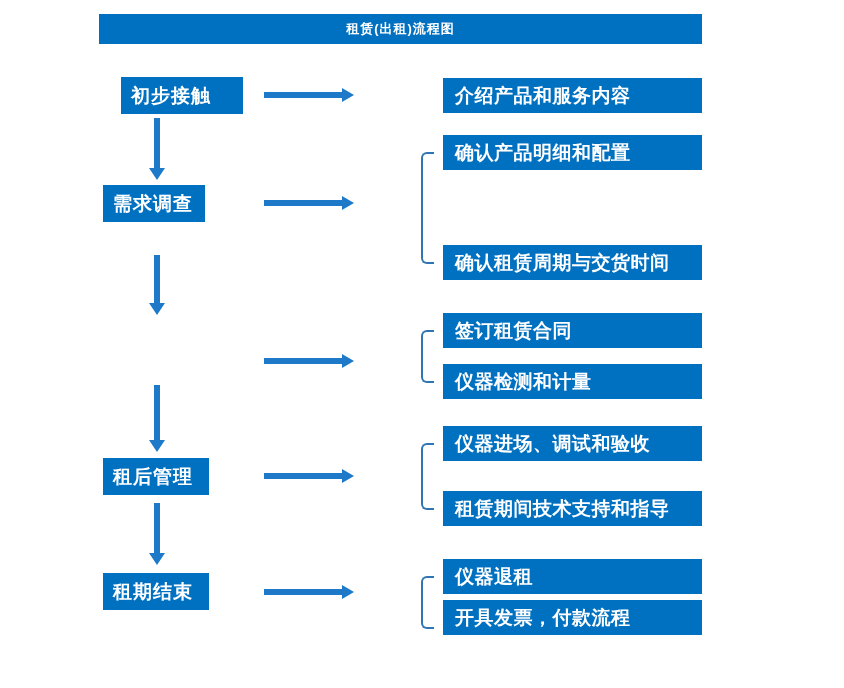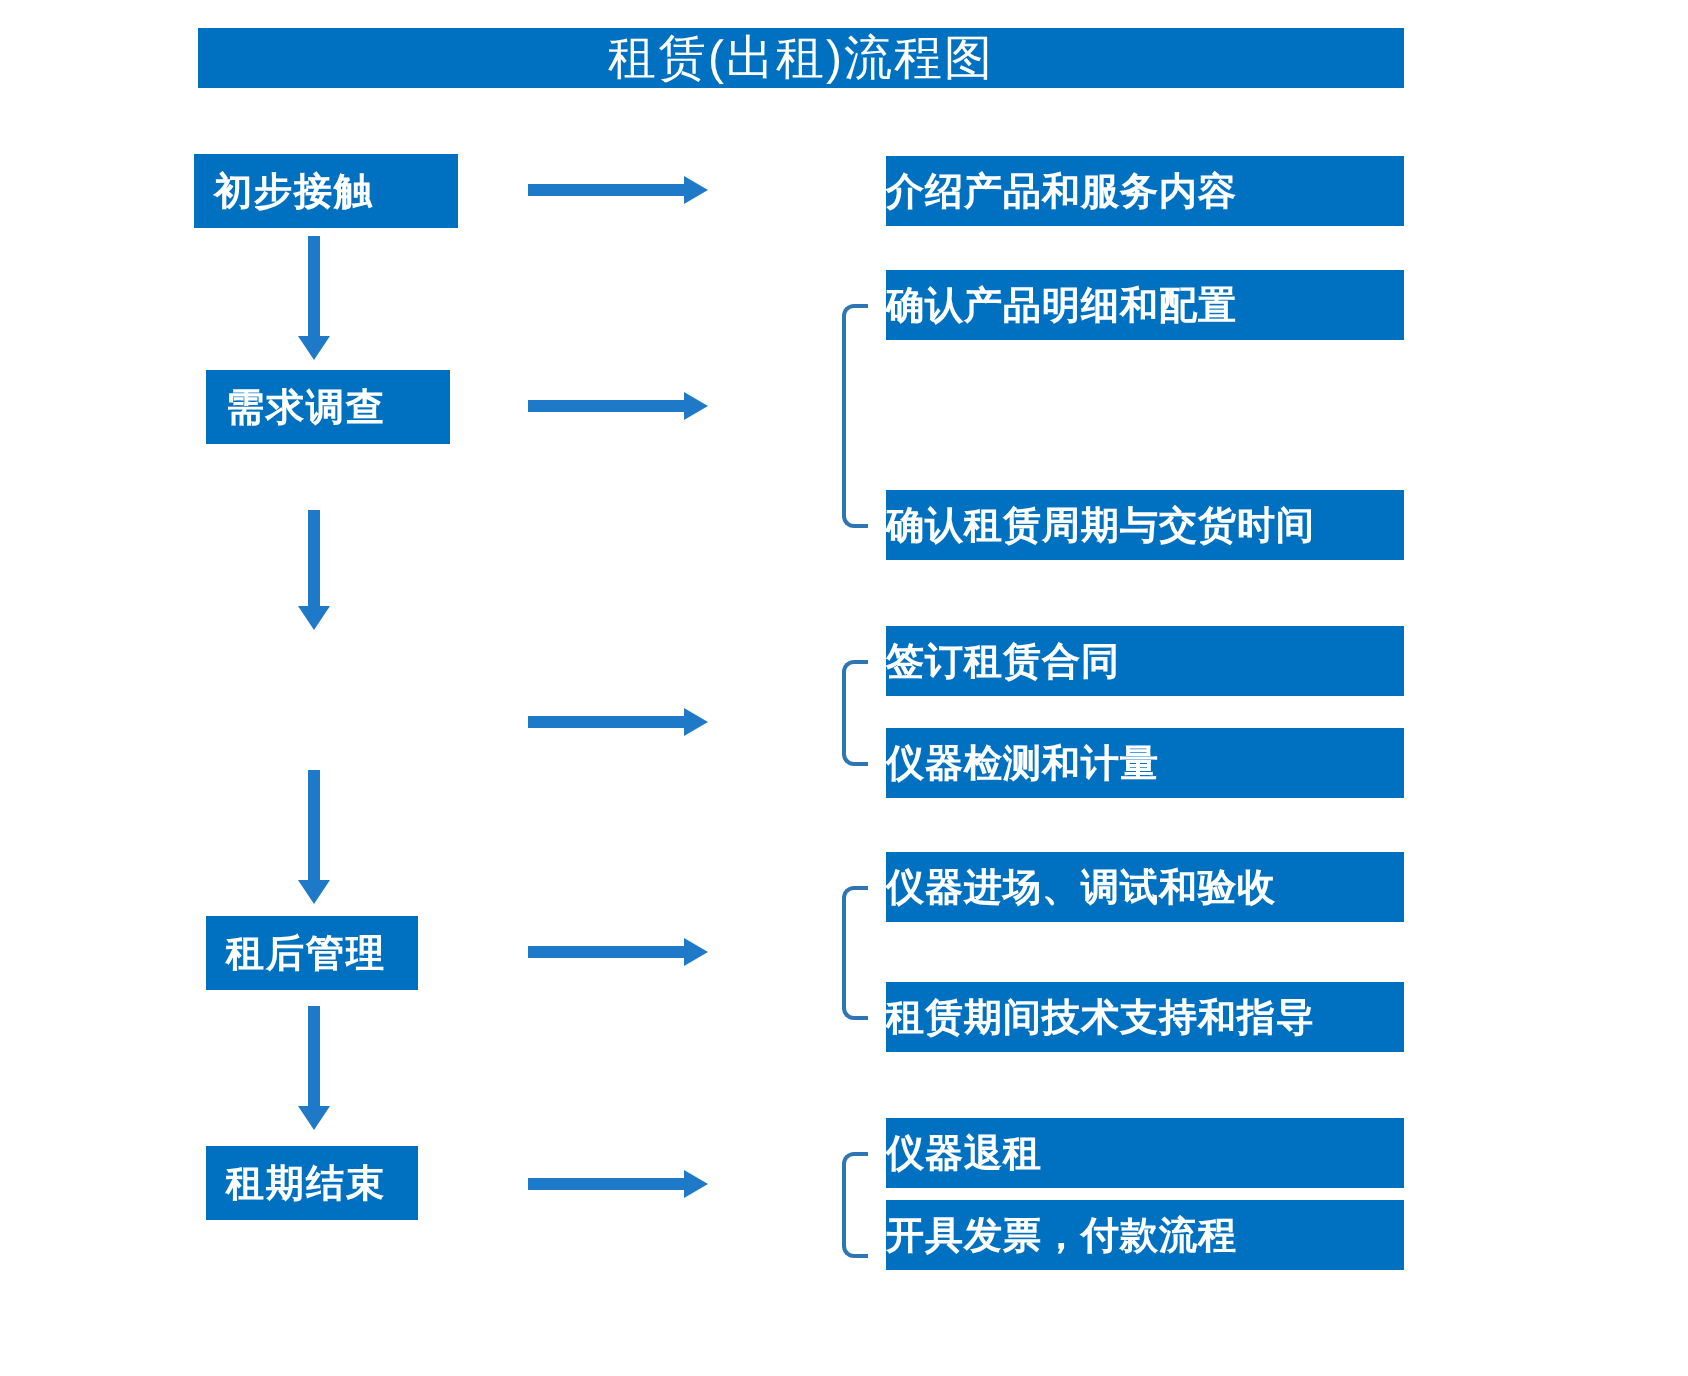--- a/index.html
+++ b/index.html
@@ -8,47 +8,47 @@
     width:844px;height:688px;
     background:#ffffff;
     font-family:"Liberation Sans",sans-serif;
     overflow:hidden;
   }
   
   .title-bar{
     position:absolute;left:99px;top:14px;width:603px;height:30px;
     background:var(--box,#0070C0);
     color:var(--text,#ffffff);
-    font-size:24px;font-weight:normal;
+    font-size:13px;font-weight:bold;
     display:flex;align-items:center;justify-content:center;
     letter-spacing:1px;
   }
   
   .step-box{
     position:absolute;height:37px;
     background:var(--box,#0070C0);
     color:var(--text,#ffffff);
     font-size:19px;font-weight:bold;
     display:flex;align-items:center;
     padding-left:10px;box-sizing:border-box;
     letter-spacing:1px;
   }
-  .s1{left:97px;top:77px;width:132px}
-  .s2{left:103px;top:185px;width:122px}
+  .s1{left:121px;top:77px;width:122px}
+  .s2{left:103px;top:185px;width:102px}
   .s3{left:103px;top:343px;width:106px}
   .s4{left:103px;top:458px;width:106px}
   .s5{left:103px;top:573px;width:106px}
   
   .detail-box{
     position:absolute;left:443px;width:259px;height:35px;
     background:var(--box,#0070C0);
     color:var(--text,#ffffff);
     font-size:19px;font-weight:bold;
     display:flex;align-items:center;
-    padding-left:0;box-sizing:border-box;
+    padding-left:12px;box-sizing:border-box;
     letter-spacing:0.5px;
   }
   .d1{top:78px}.d2{top:135px}.d3{top:186px}.d4{top:245px}.d5{top:313px}
   .d6{top:364px}.d7{top:426px}.d8{top:491px}.d9{top:559px}.d10{top:600px}
   
   .h-arrow{position:absolute;left:264px;width:90px;height:14px}
   .h-arrow .shaft{position:absolute;left:0;top:4px;width:79px;height:6px;background:var(--arrow,#1E7AC8)}
   .h-arrow .head{position:absolute;right:0;top:0;width:0;height:0;
     border-top:7px solid transparent;border-bottom:7px solid transparent;
     border-left:12px solid var(--arrow,#1E7AC8)}

